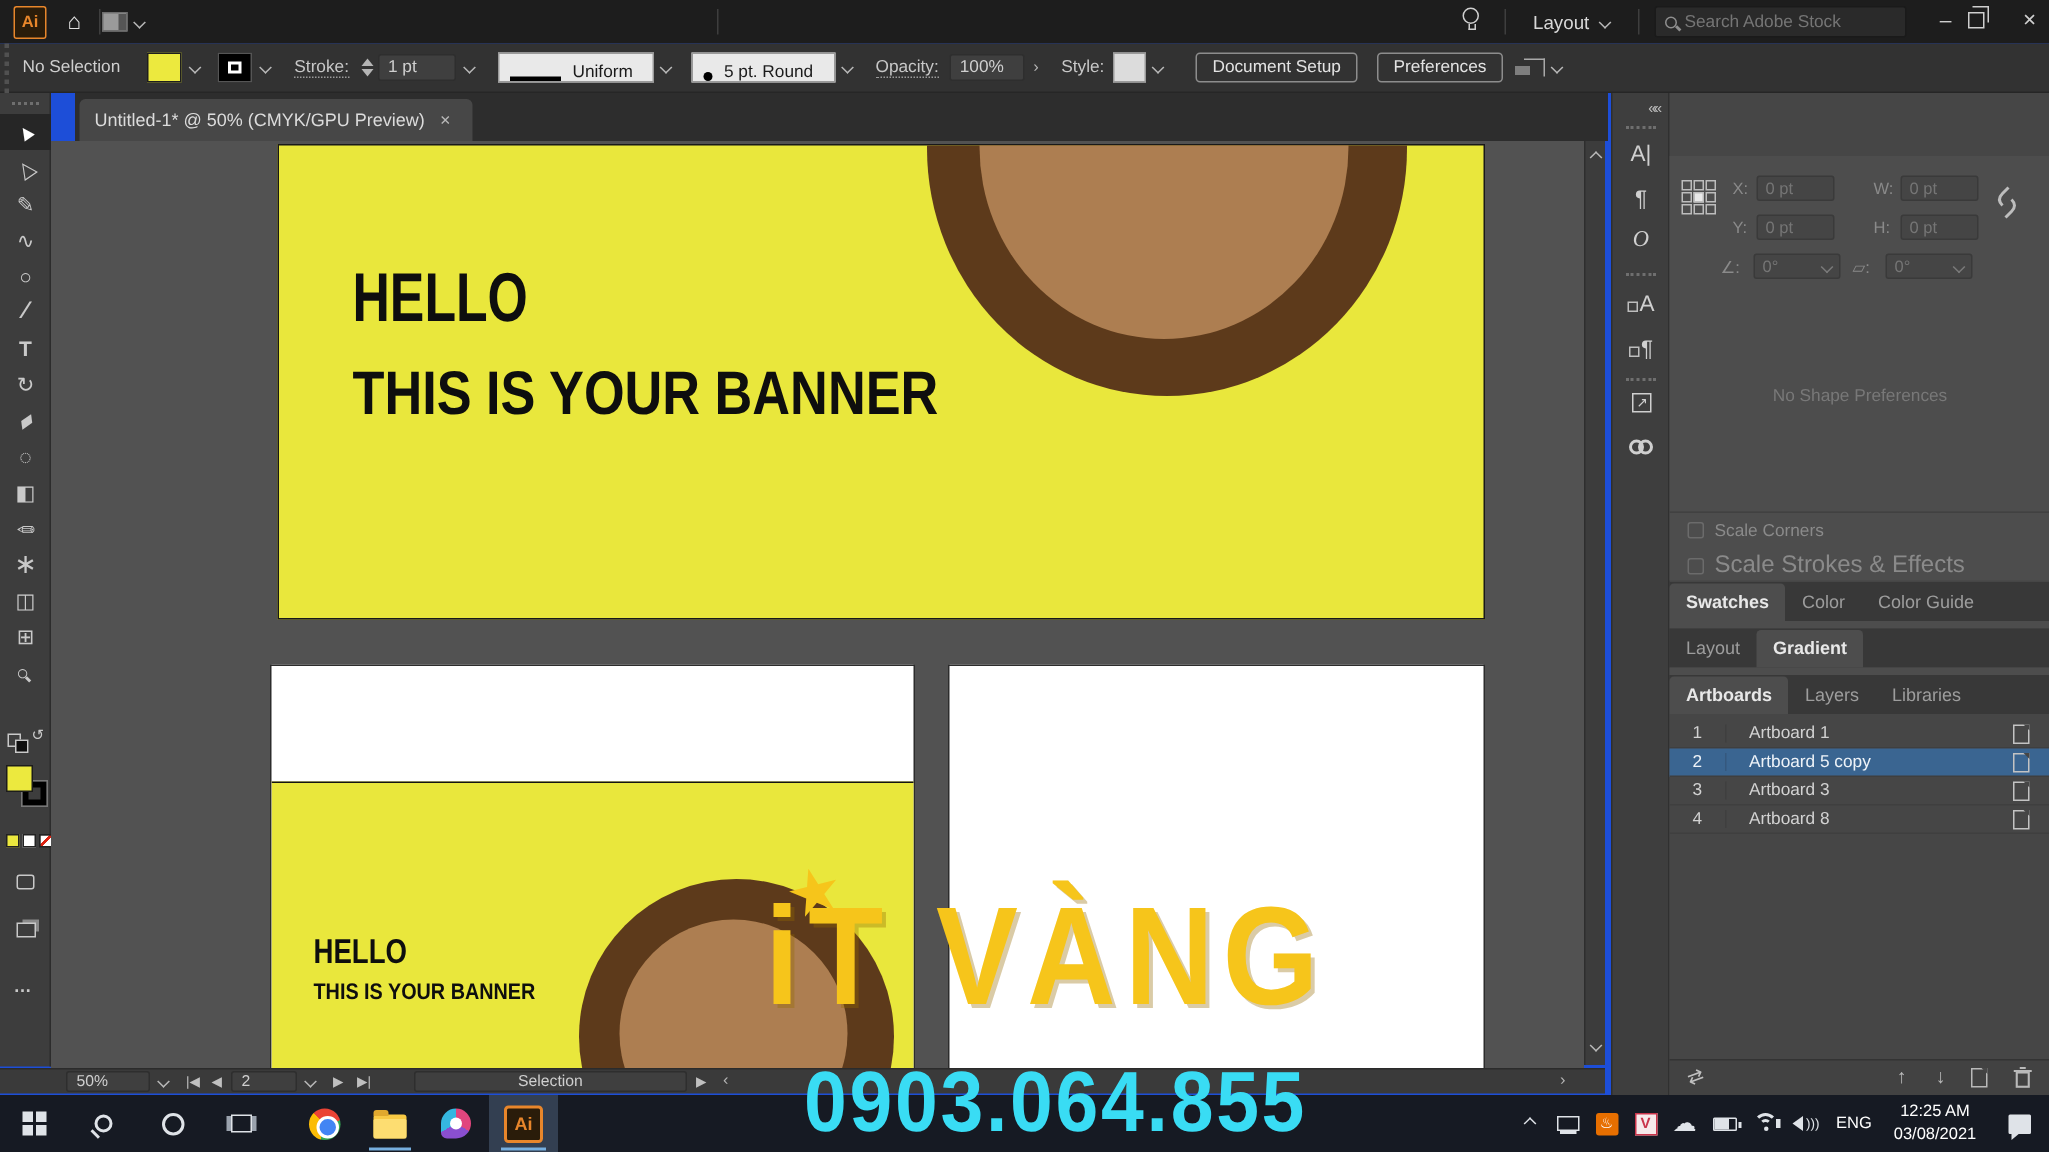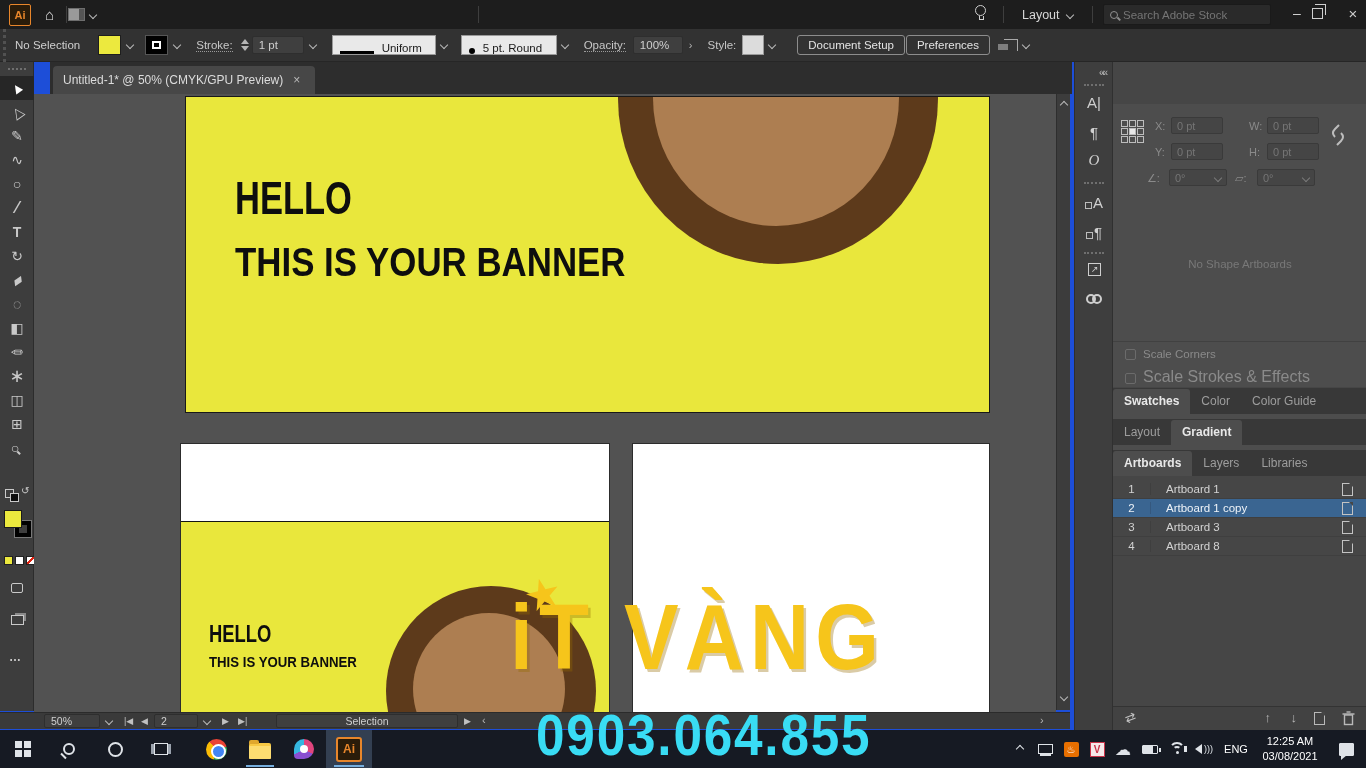--- a/index.html
+++ b/index.html
@@ -144,21 +144,21 @@
       <span>5 pt. Round</span>
     </span>
     <span class="chev" style="margin-left:5px"></span>
     <span class="dotlbl" style="margin-left:16px">Opacity:</span>
     <span class="fld" style="width:50px;margin-left:7px">100%</span>
     <span style="color:#b5b5b5;margin-left:6px;font-size:11px">›</span>
     <span style="color:#c7c7c7;font-size:11.5px;margin-left:15px">Style:</span>
     <span style="display:inline-block;width:22px;height:20px;background:#dcdcdc;border:1px solid #9a9a9a;margin-left:6px"></span>
     <span class="chev" style="margin-left:5px"></span>
     <button class="cbtn" style="margin-left:22px">Document Setup</button>
-    <button class="cbtn" style="margin-left:1px">Preferences</button>
+    <button class="cbtn" style="margin-left:13px">Preferences</button>
     <span style="margin-left:14px;display:inline-flex;align-items:center;gap:5px">
       <i style="display:inline-block;width:14px;height:12px;border:1.5px solid #a9a9a9;border-left:none;border-bottom:none;position:relative">
           <b style="position:absolute;left:-6px;top:4px;width:10px;height:6px;background:#7e7e7e"></b>
         </i>
       <span class="chev"></span>
     </span>
   </div>
 
   <div id="toolbar">
     <div class="grip" style="left:8px;top:6px;width:18px"></div>
@@ -333,21 +333,21 @@
           <span>0°</span>
           <span class="chev" style="border-color:#7a7a7a"></span>
         </span>
       <span class="dlbl" style="position:absolute;left:122px;top:68px">▱:</span>
       <span class="dfld" style="position:absolute;left:144px;top:65px;width:58px;justify-content:space-between">
           <span>0°</span>
           <span class="chev" style="border-color:#7a7a7a"></span>
         </span>
     </div>
     <div class="body" style="top:186px;height:93px">
-      <div style="text-align:center;padding-top:10px;color:#787878;font-size:11.5px">No Shape Artboards</div>
+      <div style="text-align:center;padding-top:10px;color:#787878;font-size:11.5px">No Shape Preferences</div>
     </div>
     <div class="body" style="top:279px;height:46px;border-top:1px solid #414141">
       <div style="position:absolute;left:12px;top:6px;color:#8a8a8a;font-size:11.5px"><span class="cbx"></span><span>Scale Corners</span></div>
       <div style="position:absolute;left:12px;top:26px;color:#8a8a8a;font-size:16px"><span class="cbx"></span><span>Scale Strokes &amp; Effects</span></div>
     </div>
 
     <div class="tabrow" style="top:326px">
       <span class="ptab on">Swatches</span>
       <span class="ptab">Color</span>
       <span class="ptab">Color Guide</span>
@@ -369,21 +369,21 @@
 
     </div>
     <div class="body" style="top:414px;height:230px;background:#464646">
       <div class="abrow" style="top:4px">
         <span style="width:38px;text-align:center;border-right:1px solid #3f3f3f">1</span>
         <span style="flex:1;padding-left:15px">Artboard 1</span>
         <span class="pageic" style="margin-right:14px"></span>
       </div>
       <div class="abrow sel" style="top:23px">
         <span style="width:38px;text-align:center;border-right:1px solid #35587e">2</span>
-        <span style="flex:1;padding-left:15px">Artboard 1 copy</span>
+        <span style="flex:1;padding-left:15px">Artboard 5 copy</span>
         <span class="pageic" style="margin-right:14px"></span>
       </div>
       <div class="abrow" style="top:42px">
         <span style="width:38px;text-align:center;border-right:1px solid #3f3f3f">3</span>
         <span style="flex:1;padding-left:15px">Artboard 3</span>
         <span class="pageic" style="margin-right:14px"></span>
       </div>
       <div class="abrow" style="top:61px">
         <span style="width:38px;text-align:center;border-right:1px solid #3f3f3f">4</span>
         <span style="flex:1;padding-left:15px">Artboard 8</span>

